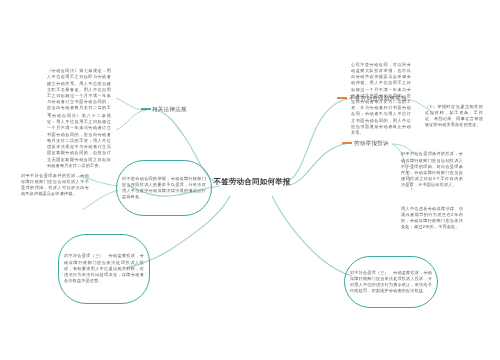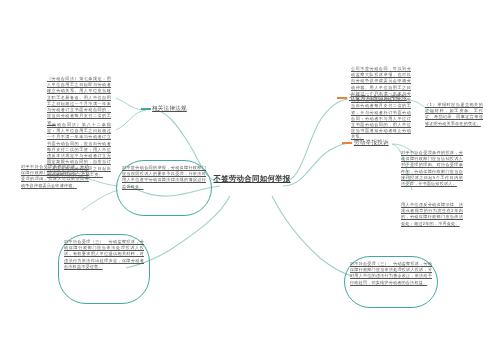--- a/index.html
+++ b/index.html
@@ -8,27 +8,26 @@
     background:#ffffff;
     font-family:"DejaVu Sans","Liberation Sans",sans-serif;
     overflow:hidden;
     position:relative;
   }
   #canvas{position:absolute;left:0;top:0;width:500px;height:360px;}
   .node{
     position:absolute;
     box-sizing:border-box;
     display:flex;
-    align-items:flex-start;
+    align-items:center;
     justify-content:center;
     text-align:center;
     color:#4a4a4a;
     line-height:1.45;
     letter-spacing:0.2px;
-    text-decoration:underline;
   }
   .center{
     color:#3b3b3b;
     font-size:7.5px;
     font-weight:bold;
     white-space:nowrap;
     line-height:1.3;
   }
   .branch-label{
     font-size:5.6px;

